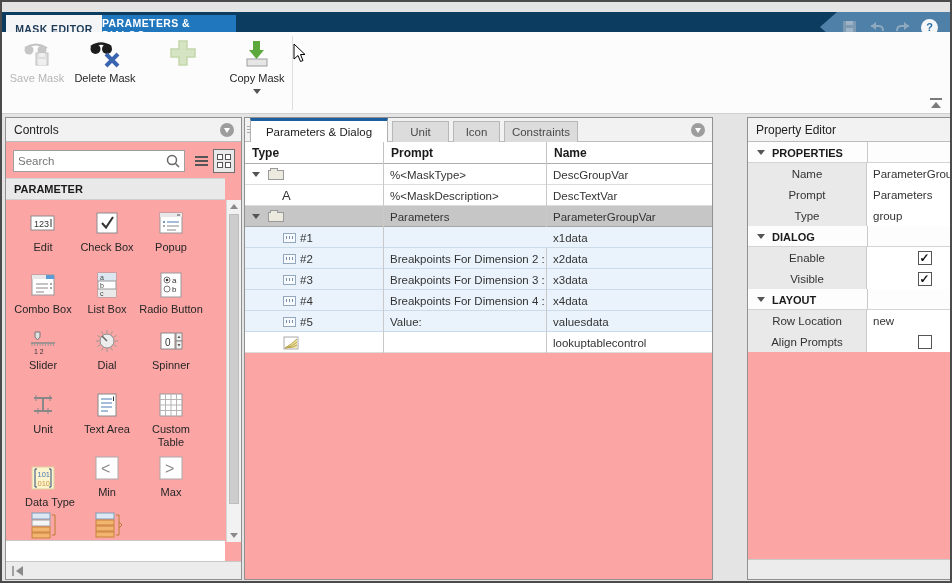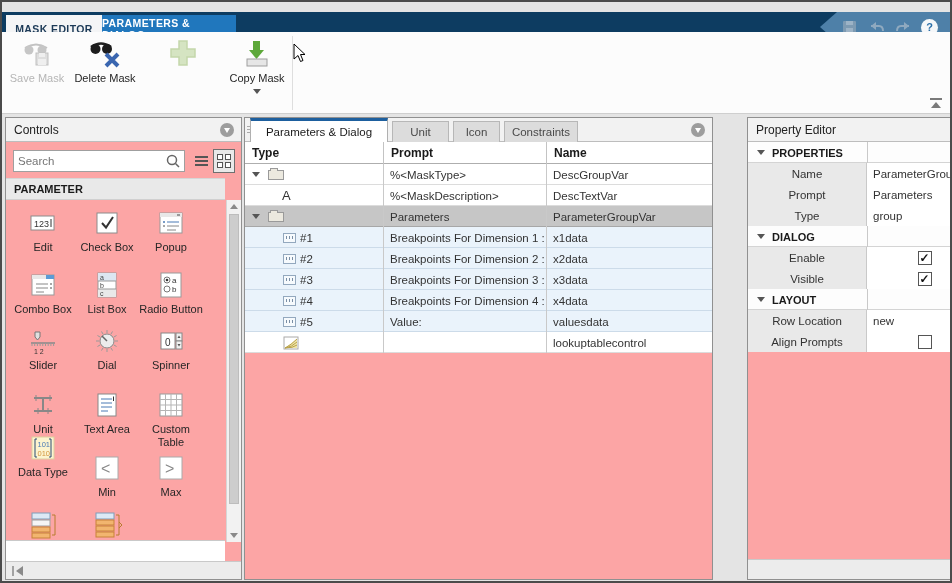--- a/index.html
+++ b/index.html
@@ -394,21 +394,21 @@
                 <line x1="4" y1="15" x2="26" y2="15"></line>
                 <line x1="4" y1="20.5" x2="26" y2="20.5"></line>
                 <line x1="9.5" y1="4" x2="9.5" y2="26"></line>
                 <line x1="15" y1="4" x2="15" y2="26"></line>
                 <line x1="20.5" y1="4" x2="20.5" y2="26"></line>
               </g>
             </svg>
           </div>
           <div class="clabel">Custom Table</div>
         </div>
-        <div class="ctl-item" style="left: 5px; top: 315px;">
+        <div class="ctl-item" style="left: 5px; top: 345px; text-align: right;">
           <div class="cicon">
             <svg width="34" height="30">
               <rect x="6" y="4" width="22" height="22" fill="#fcf4cf" stroke="#ddd0a0"></rect>
               <path d="M9,6 v18 M9,6 h2 M9,24 h2" stroke="#2b4a73" fill="none"></path>
               <path d="M25,6 v18 M25,6 h-2 M25,24 h-2" stroke="#2b4a73" fill="none"></path>
               <text x="11.5" y="14" font-size="7.5" fill="#4a7ab5" font-family="Liberation Mono,monospace">101</text>
               <text x="11.5" y="23" font-size="7.5" fill="#d2973f" font-family="Liberation Mono,monospace">010</text>
             </svg>
           </div>
           <div class="clabel">Data Type</div>
@@ -517,21 +517,20 @@
           <div class="ccell" style="left:139px;width:163px;padding-left:6px;">Parameters</div>
           <div class="ccell" style="left:302px;width:165px;padding-left:6px;border-right:0;">ParameterGroupVar</div>
         </div>
         <div class="crow blue" style="top: 109px;">
           <div class="ccell" style="left:0;width:139px;">
             <span class="mini-edit">
               <i></i>
             </span>
             <span style="margin-left:4px;">#1</span>
           </div>
-          <div class="ccell" style="left:139px;width:163px;padding-left:6px;">Breakpoints For Dimension 1 :</div>
           <div class="ccell" style="left:302px;width:165px;padding-left:6px;border-right:0;">x1data</div>
         </div>
         <div class="crow blue" style="top: 130px;">
           <div class="ccell" style="left:0;width:139px;">
             <span class="mini-edit">
               <i></i>
             </span>
             <span style="margin-left:4px;">#2</span>
           </div>
           <div class="ccell" style="left:139px;width:163px;padding-left:6px;">Breakpoints For Dimension 2 :</div>

